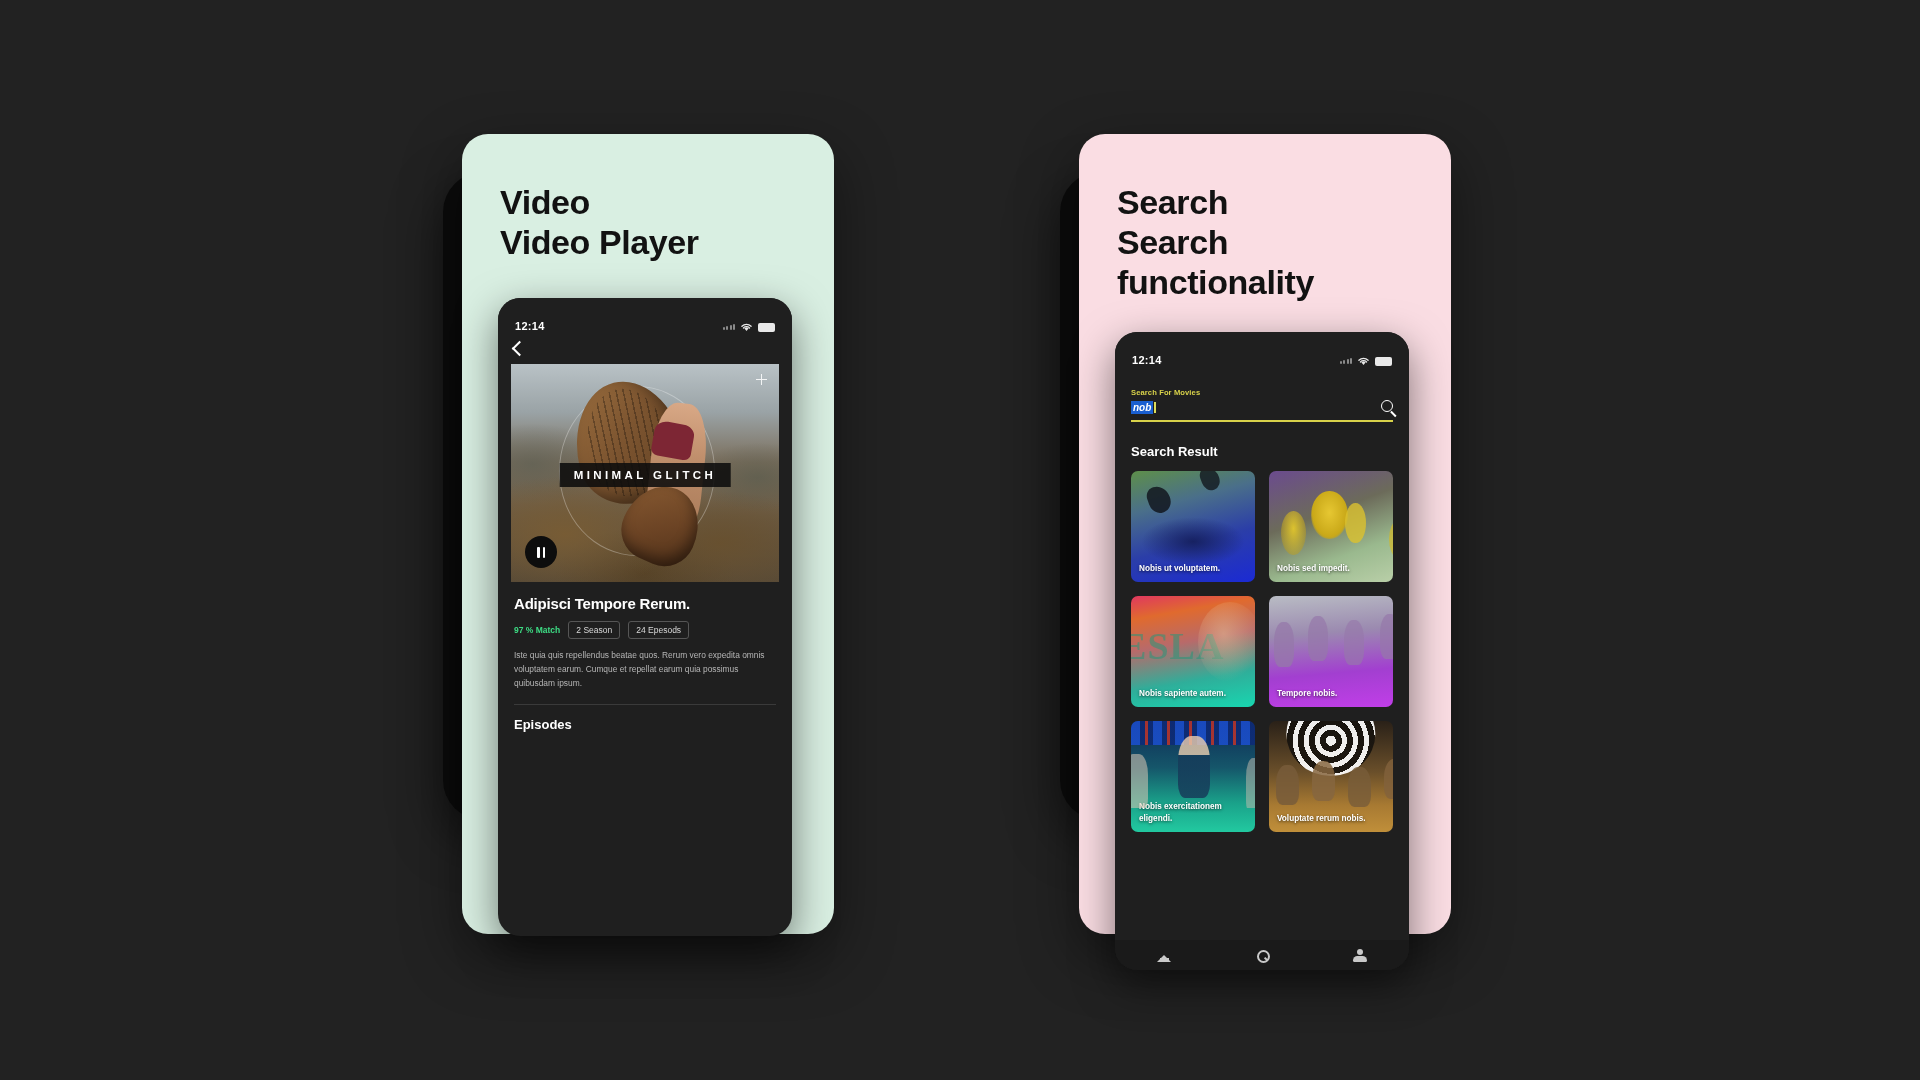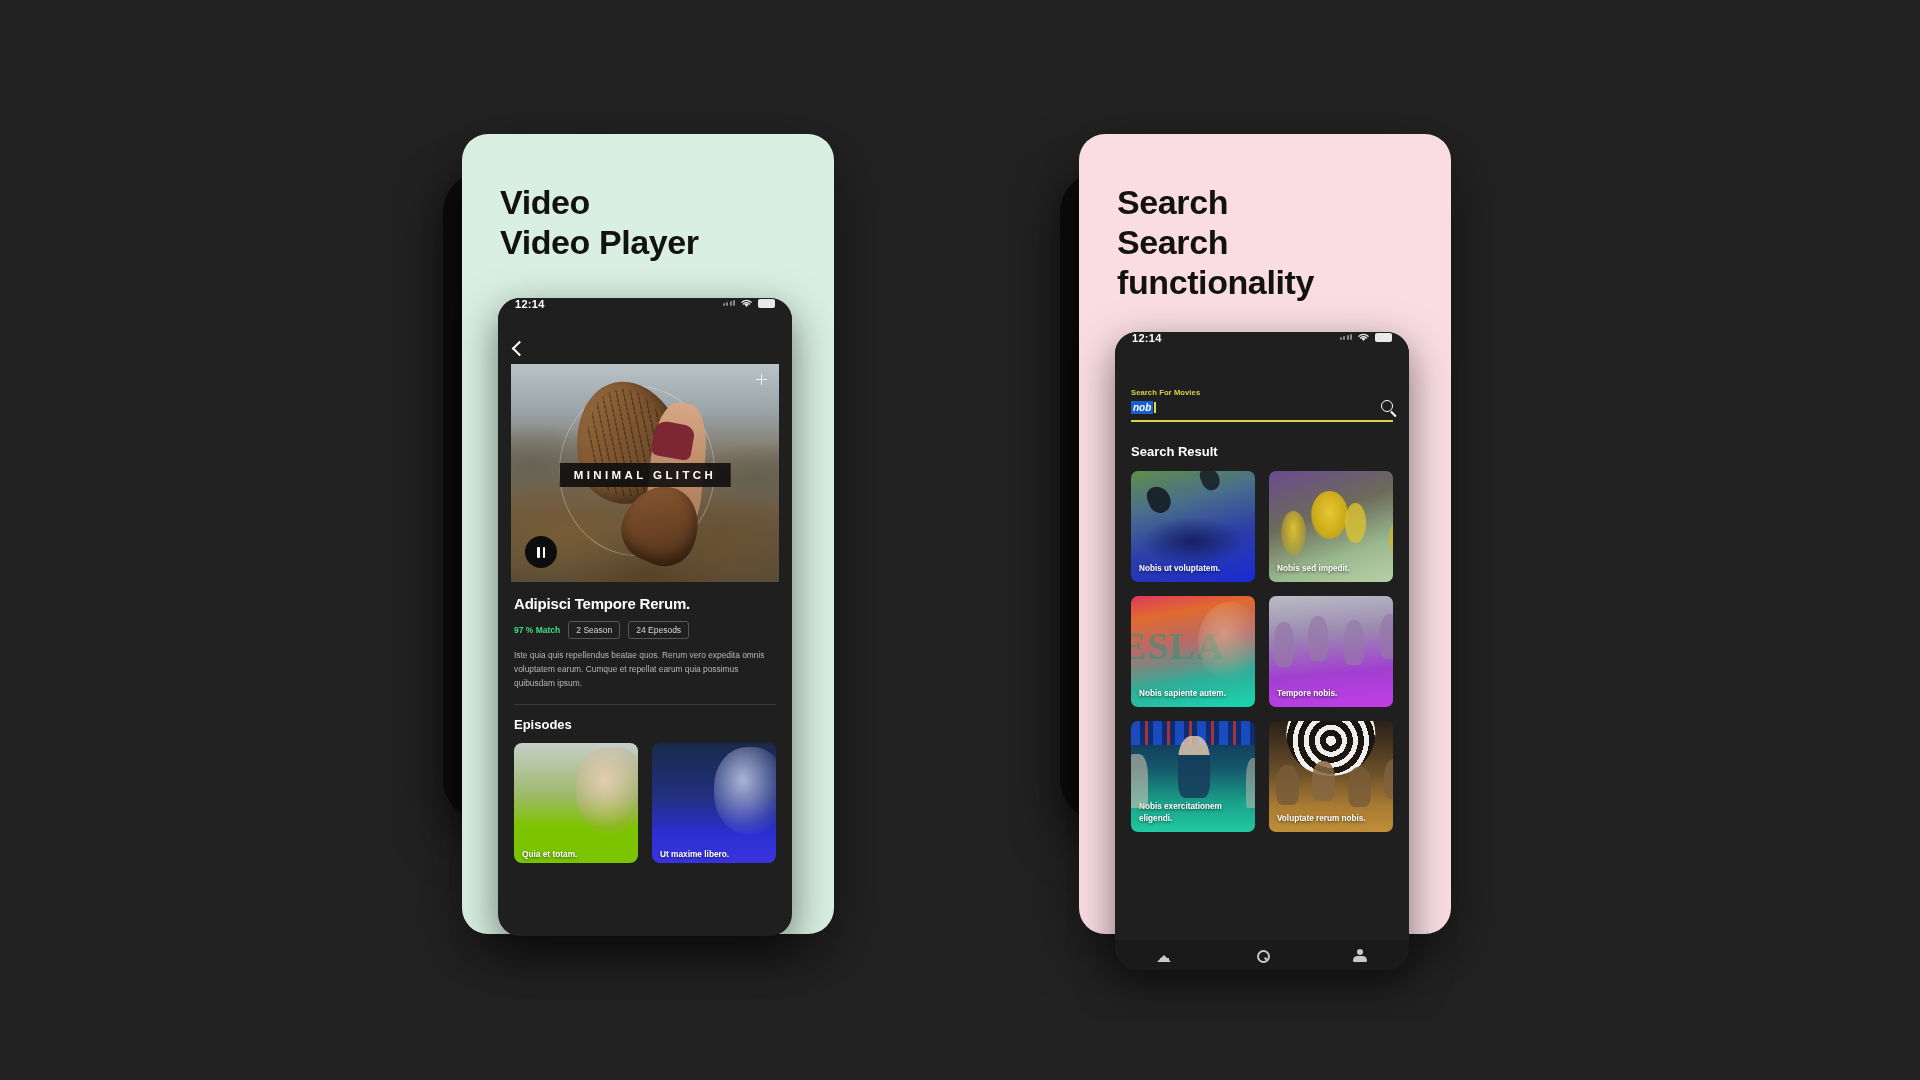--- a/index.html
+++ b/index.html
@@ -45,21 +45,21 @@
     background:#1f1f1f;
     border-radius:22px;
     overflow:hidden;
     box-shadow:0 14px 40px rgba(0,0,0,.5);
     color:#fff;
   }
 
   
   .statusbar {
     height:34px;
-    display:flex; align-items:flex-start;
+    display:flex; align-items:flex-end;
     justify-content:space-between;
     padding:0 17px;
     background:#1f1f1f;
     font-size:11px; font-weight:700;
     letter-spacing:.3px;
   }
   .sb-right { display:flex; align-items:center; gap:5px; }
   .sig-dots { display:flex; gap:1.5px; align-items:flex-end; }
   .sig-dots i { width:2px; background:#8a8a8a; display:block; border-radius:1px; }
   .sig-dots i:nth-child(1){height:3px}
@@ -424,30 +424,20 @@
         <span class="badge">2 Season</span>
         <span class="badge">24 Epesods</span>
       </div>
       <div class="desc">Iste quia quis repellendus beatae quos. Rerum vero expedita omnis voluptatem earum. Cumque et repellat earum quia possimus quibusdam ipsum.</div>
     </div>
 
     <div class="divider"></div>
 
     <div class="ep-head">Episodes</div>
 
-    <div class="ep-row">
-      <div class="ep-card green">
-        <span class="ep-face"></span>
-        <span class="ep-label">Quia et totam.</span>
-      </div>
-      <div class="ep-card blue">
-        <span class="ep-face"></span>
-        <span class="ep-label">Ut maxime libero.</span>
-      </div>
-    </div>
   </div>
 
   <div class="device" style="left:1060px; top:172px;"></div>
 
   <div class="pastel" style="left:1079px; top:134px; background:#fadde3;">
     <div class="pastel-title">Search
 Search
 functionality</div>
   </div>
 

